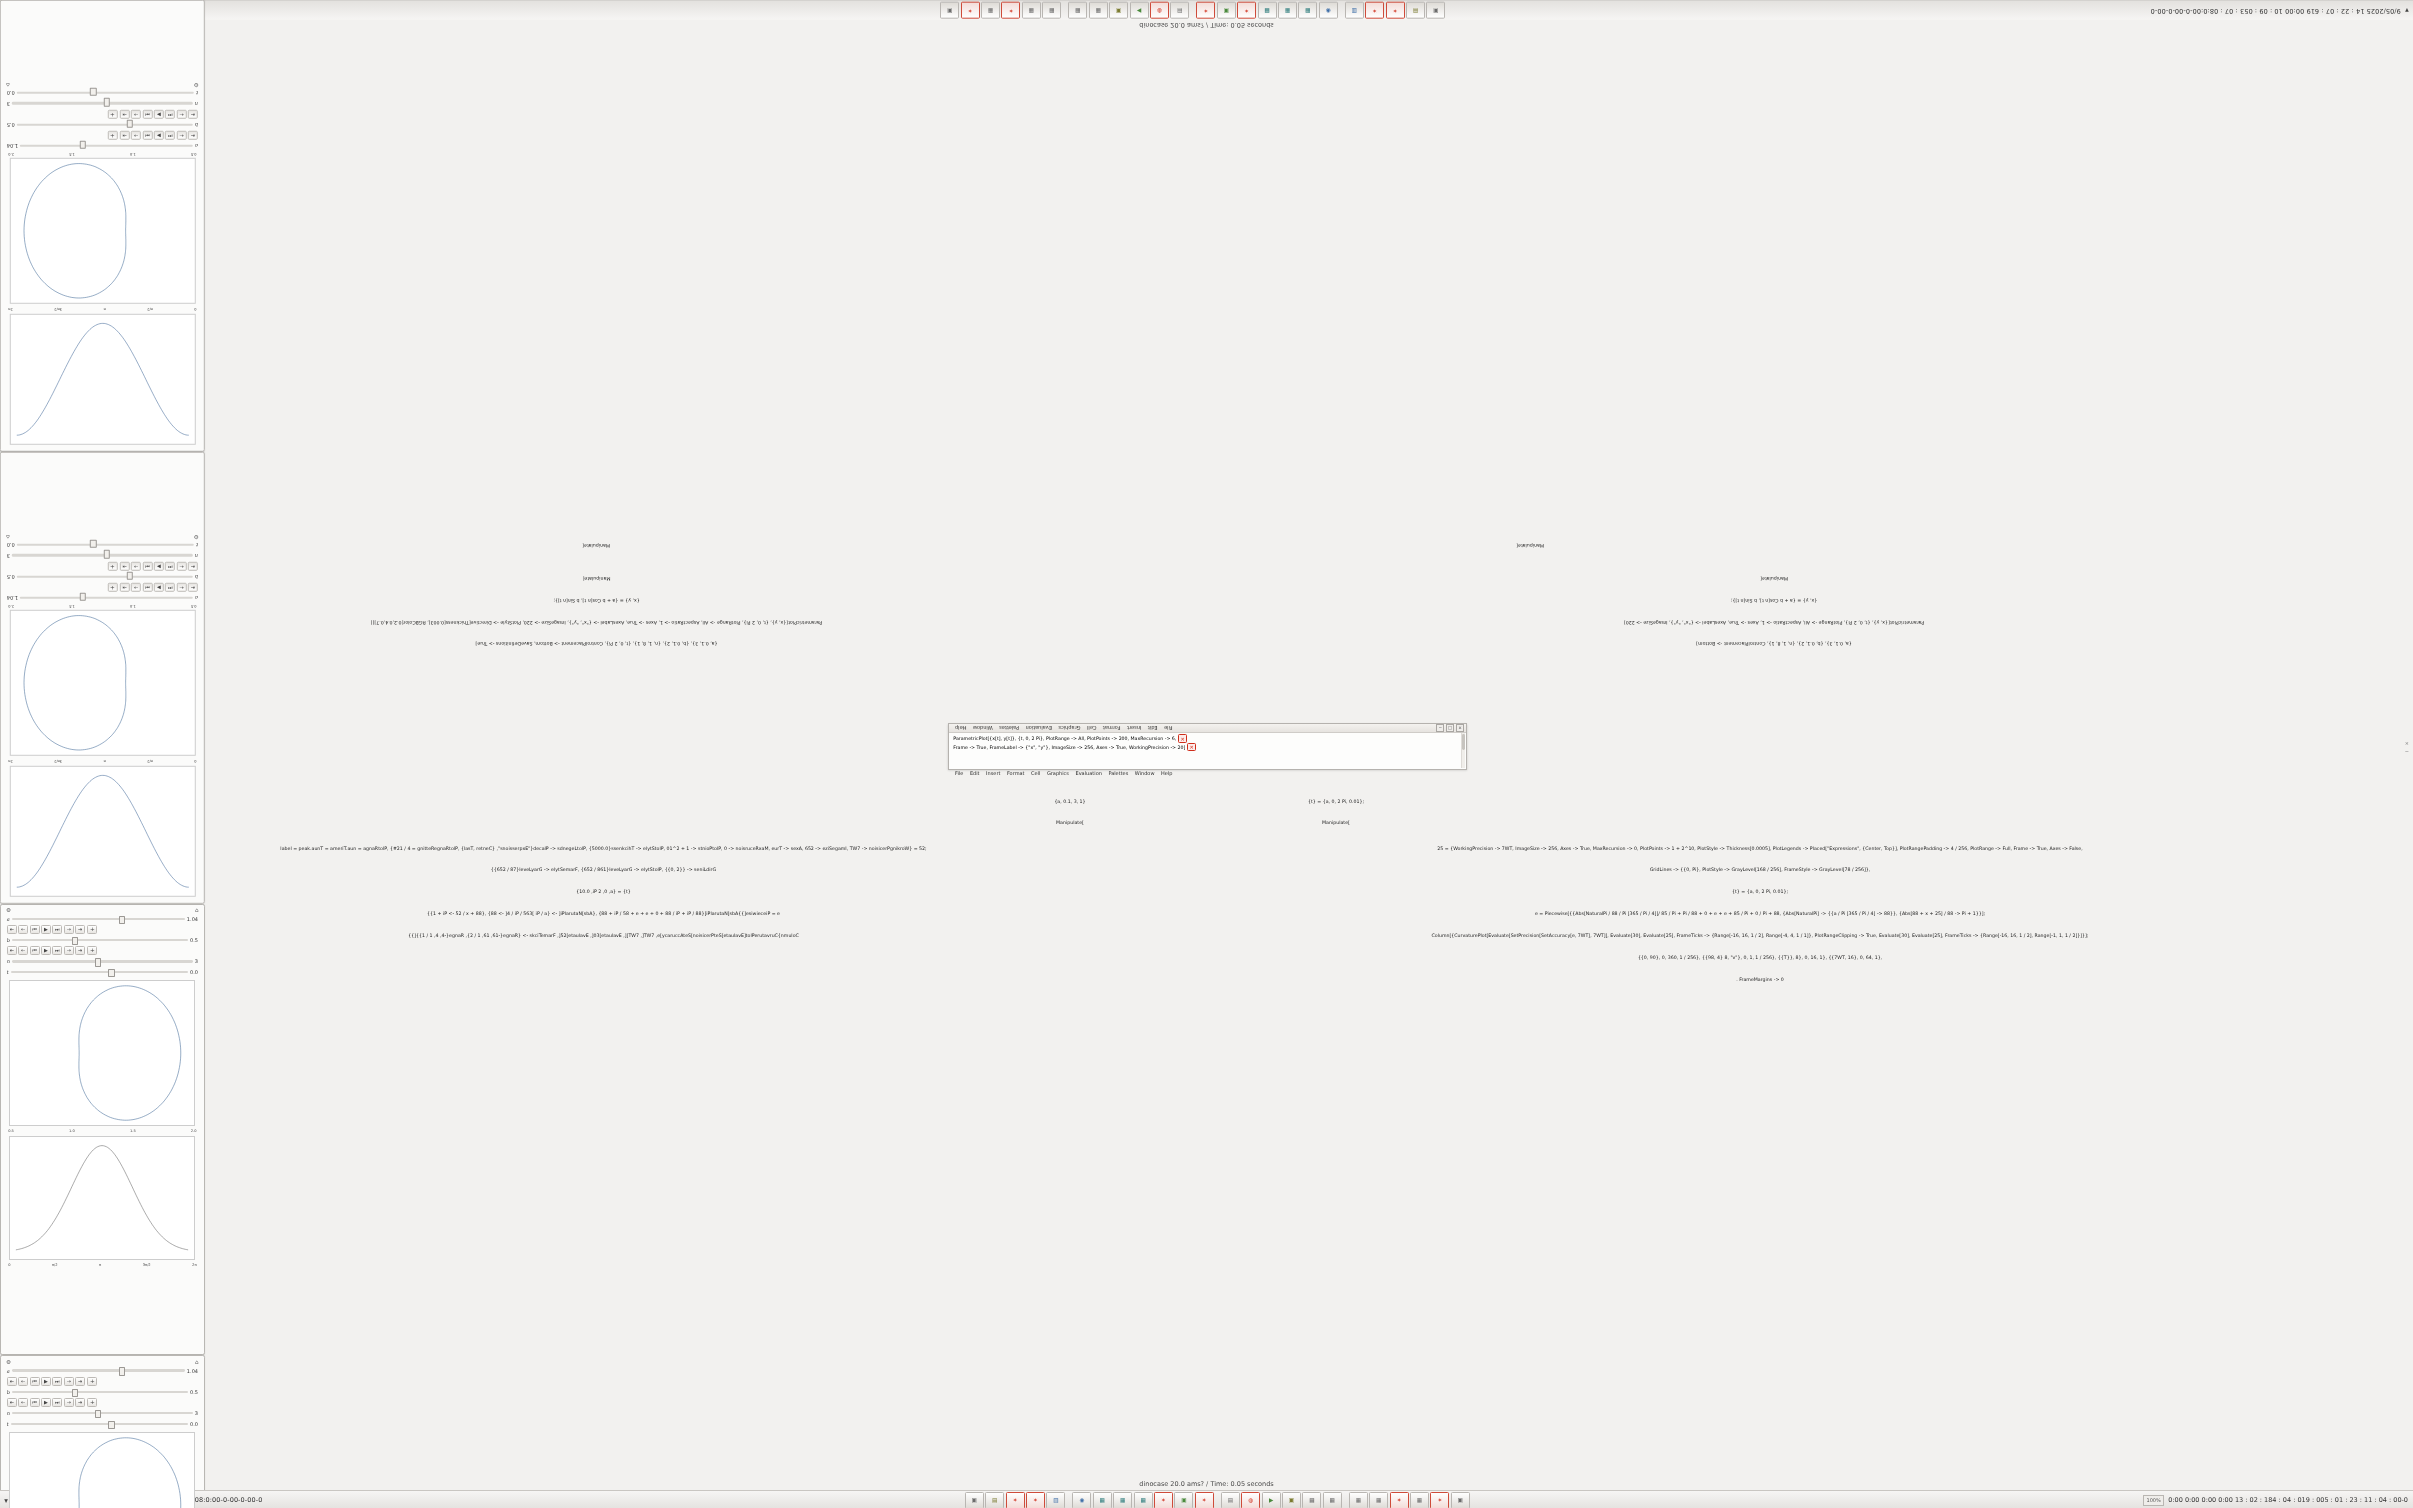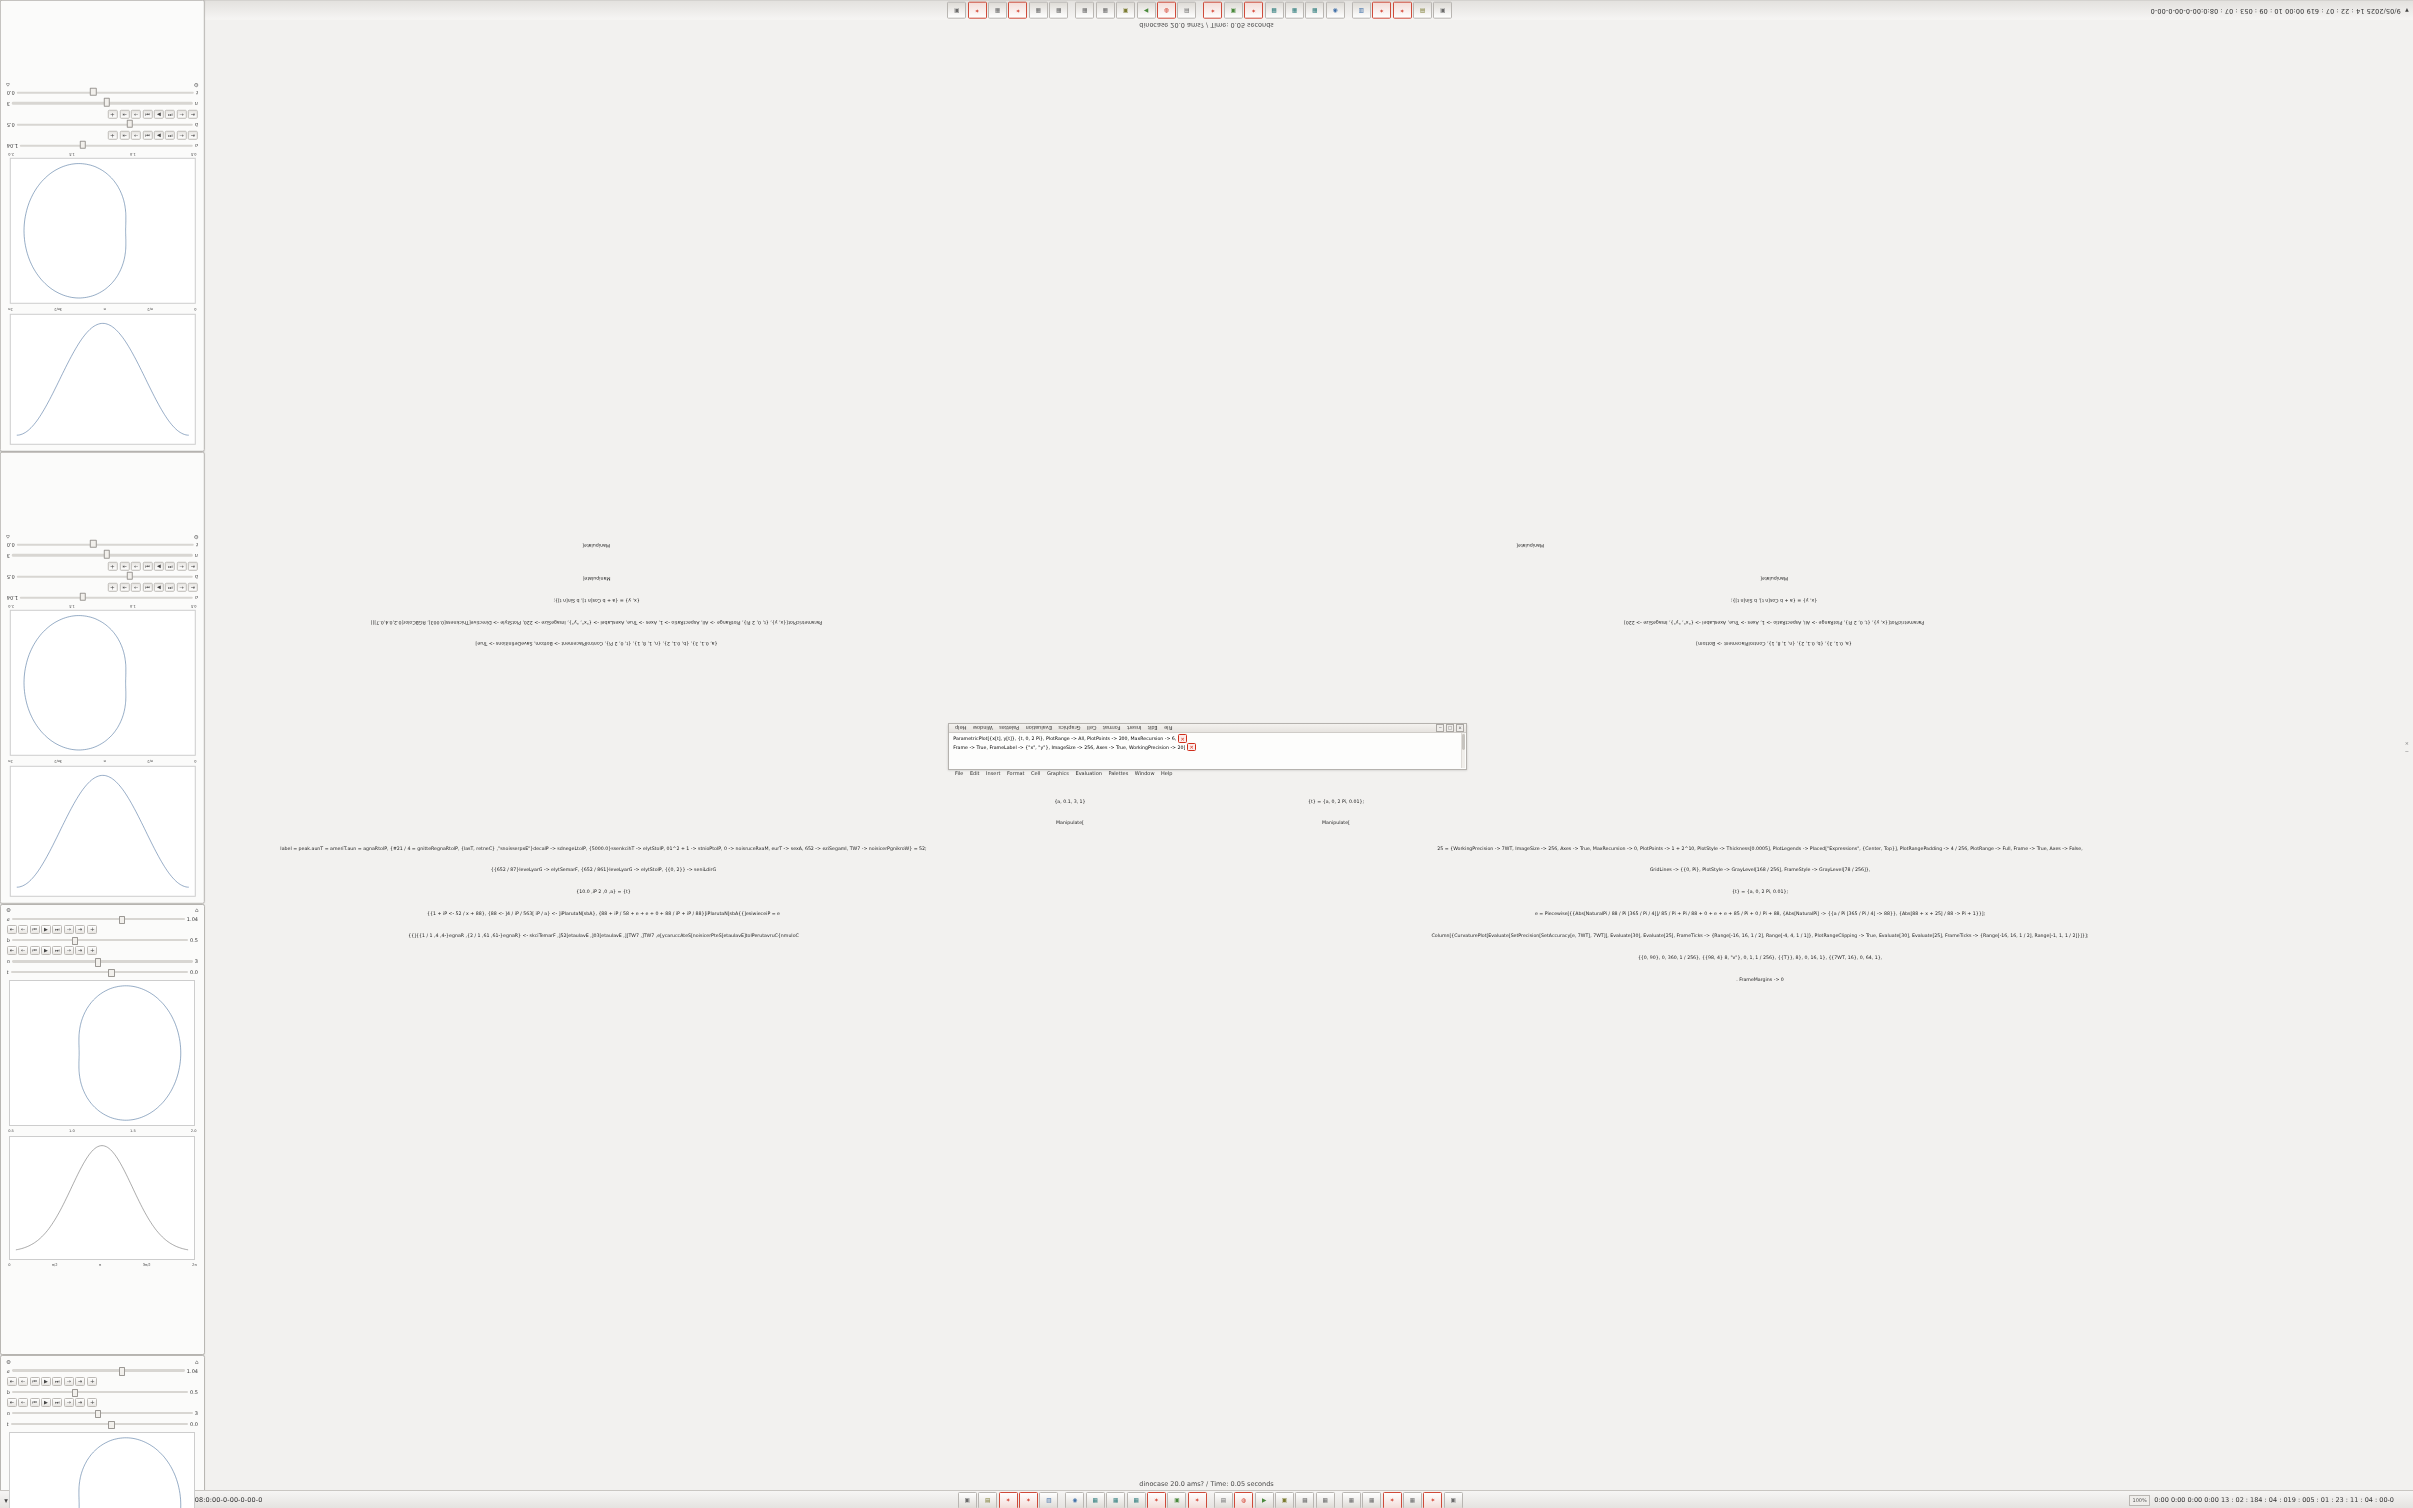--- a/index.html
+++ b/index.html
@@ -12,21 +12,21 @@
   .panel{
     position:absolute;left:0;width:2413px;height:18.7px;
     background:linear-gradient(#f6f5f4,#e3e1de);
     border-bottom:0.7px solid #c9c6c2;
     display:flex;align-items:center;font-size:6.5px;color:#2b2b2b;
   }
   .panel.top{top:0;}
   .panel.bottom{top:1490px;border-bottom:none;border-top:0.7px solid #c9c6c2;}
   .panel .left{display:flex;align-items:center;gap:4.3px;padding-left:4.3px;min-width:287px;}
   .panel .center{flex:1;display:flex;align-items:center;justify-content:center;gap:1.4px;}
-  .panel .right{display:flex;align-items:center;gap:4.3px;padding-right:19px;min-width:259px;justify-content:flex-end;}
+  .panel .right{display:flex;align-items:center;gap:4.3px;padding-right:5px;min-width:259px;justify-content:flex-end;}
   .sysicon{font-size:7.2px;color:#444;}
   .clock{font-size:6.5px;letter-spacing:0.1px;color:#333;}
   .tray{display:flex;align-items:center;gap:3.6px;font-size:6.5px;color:#333;}
   
   .tb{
     width:17px;height:14.4px;border:0.7px solid #b9b6b2;border-radius:1.4px;
     background:linear-gradient(#ffffff,#dedbd6);
     display:flex;align-items:center;justify-content:center;
     font-size:5.7px;color:#333;
   }

